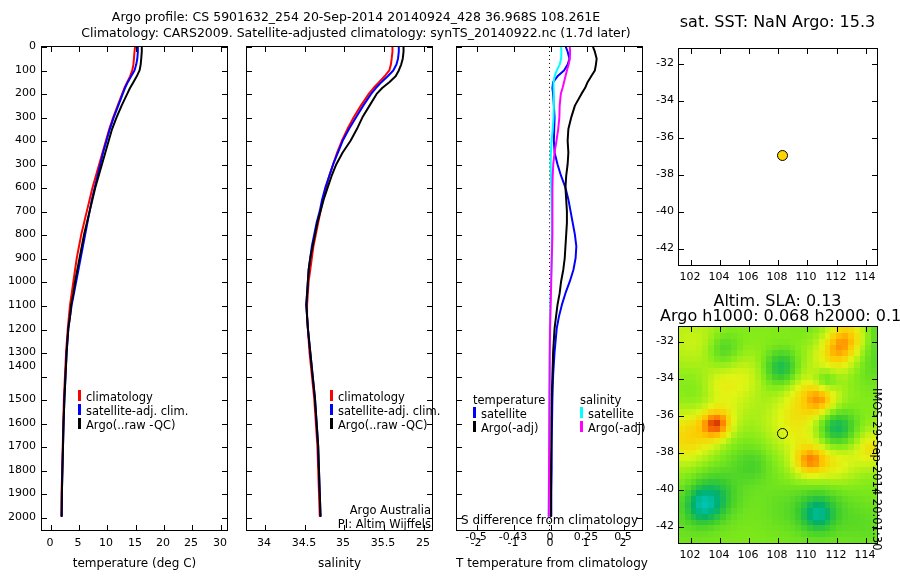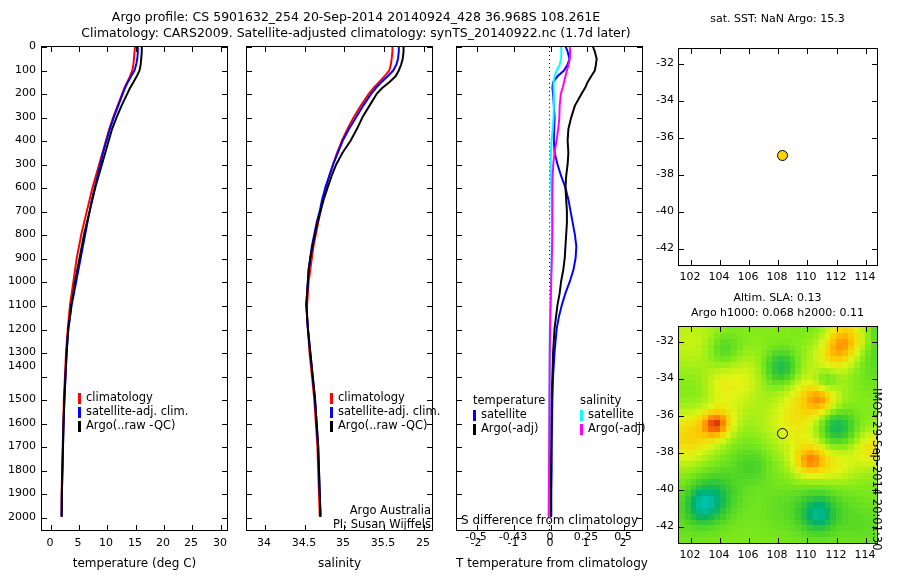--- a/index.html
+++ b/index.html
@@ -17,31 +17,31 @@
   .tk{position:absolute;background:#000;}
   .tk.v{width:1px;height:5px;}
   .tk.h{height:1px;width:5px;}
   
   .tlab{position:absolute;font-size:11px;white-space:nowrap;}
   .tlab.y{text-align:right;}
   .tlab.x{text-align:center;}
   .axlabel{position:absolute;font-size:12px;text-align:center;white-space:nowrap;}
   
   .legend{position:absolute;font-size:11.5px;line-height:14px;white-space:nowrap;}
-  .legend .row{display:flex;align-items:flex-end;height:14px;}
+  .legend .row{display:flex;align-items:flex-start;height:14px;}
   .legend .bar{display:inline-block;width:3px;height:11px;margin-right:5px;flex:0 0 auto;}
   .legend .lbl{display:inline-block;}
   .hdr{font-size:11.5px;line-height:14px;white-space:nowrap;}
   .credit{position:absolute;font-size:11.5px;line-height:14px;text-align:right;white-space:nowrap;}
   
   .marker{position:absolute;border-radius:50%;box-sizing:border-box;}
   
   #stamp{position:absolute;font-size:11.5px;white-space:nowrap;
          transform-origin:left top;transform:rotate(90deg);}
-  .maptitle{position:absolute;font-size:11px;text-align:center;white-space:nowrap;}
+  .maptitle{position:absolute;font-size:16px;text-align:center;white-space:nowrap;}
 </style>
 </head>
 <body>
 
 <div class="abs" id="title-block">
   <div id="title-line1">Argo profile: CS 5901632_254 20-Sep-2014 20140924_428 36.968S 108.261E</div>
   <div id="title-line2">Climatology: CARS2009. Satellite-adjusted climatology: synTS_20140922.nc (1.7d later)</div>
 </div>
 
 <div class="axes" id="ax-temp" style="left:41px;top:46px;width:187px;height:485px;">
@@ -195,21 +195,21 @@
       <span class="bar" style="background: rgb(0, 0, 255);"></span>
       <span class="lbl">satellite-adj. clim.</span>
     </div>
     <div class="row">
       <span class="bar" style="background: rgb(0, 0, 0);"></span>
       <span class="lbl">Argo(..raw -QC)</span>
     </div>
   </div>
 <div class="credit" style="left:273px;top:503px;width:158px;">
   <div>Argo Australia</div>
-  <div>PI: Susan Wijffels</div>
+  <div>PI: Altim Wijffels</div>
 </div>
 <div class="axlabel" style="left:246px;top:556px;width:187px;">salinity</div>
 
 <div class="axes" id="ax-diff" style="left:456px;top:46px;width:187px;height:485px;">
   <div class="plotarea">
     <svg class="curves" id="svg-diff" viewBox="0 0 187 485" preserveAspectRatio="none">
         <line x1="93.5" y1="0" x2="93.5" y2="485" stroke="#000" stroke-width="1" stroke-dasharray="1 3"></line>
         <path d="M110.00 0.00L111.83 4.71L113.67 11.77L111.83 17.66L108.17 23.54L101.57 29.43L97.17 35.32L96.43 41.20L97.17 47.09L97.90 58.86L98.63 70.63L98.27 82.40L97.90 94.17L98.63 105.95L101.57 117.72L105.23 129.49L109.63 141.26L112.57 153.03L114.77 164.81L116.97 176.58L119.17 188.35L120.63 200.12L119.90 211.89L117.70 223.67L114.03 235.44L109.63 247.21L105.97 258.98L103.03 270.75L100.83 282.52L98.63 306.07L97.17 329.61L96.43 353.16L96.07 376.70L95.70 400.24L95.70 423.79L95.33 447.33L95.33 470.87" fill="none" stroke="#0000ff" stroke-width="2" stroke-linejoin="round" stroke-linecap="round"></path>
         <path d="M137.50 0.00L139.33 4.71L141.17 11.77L140.43 17.66L139.33 23.54L135.67 29.43L132.00 35.32L129.43 41.20L125.77 47.09L119.17 58.86L115.50 70.63L112.57 82.40L111.83 94.17L112.57 105.95L111.83 117.72L110.37 129.49L109.63 141.26L110.37 153.03L111.10 164.81L111.10 176.58L110.37 188.35L109.63 200.12L108.90 211.89L107.43 223.67L105.23 235.44L103.77 247.21L101.57 258.98L100.10 270.75L98.63 282.52L97.17 306.07L96.43 329.61L95.70 353.16L95.33 376.70L95.33 400.24L94.97 423.79L94.97 447.33L94.97 470.87" fill="none" stroke="#000000" stroke-width="2" stroke-linejoin="round" stroke-linecap="round"></path>
         <path d="M105.23 0.00L105.53 4.71L105.23 11.77L103.77 17.66L100.83 23.54L98.63 29.43L97.61 35.32L97.61 41.20L97.90 47.09L97.90 58.86L97.61 70.63L96.73 82.40L95.55 94.17L94.97 105.95L94.67 117.72L94.97 129.49L95.26 141.26L95.55 153.03L95.70 164.81L95.85 176.58L95.85 188.35L95.70 200.12L95.55 211.89L95.26 223.67L94.97 235.44L94.67 247.21L94.38 258.98L94.09 270.75L93.79 282.52L93.65 306.07L93.50 329.61L93.35 353.16L93.21 376.70L93.06 400.24L92.91 423.79L92.77 447.33L92.62 470.87" fill="none" stroke="#00ffff" stroke-width="2" stroke-linejoin="round" stroke-linecap="round"></path>

